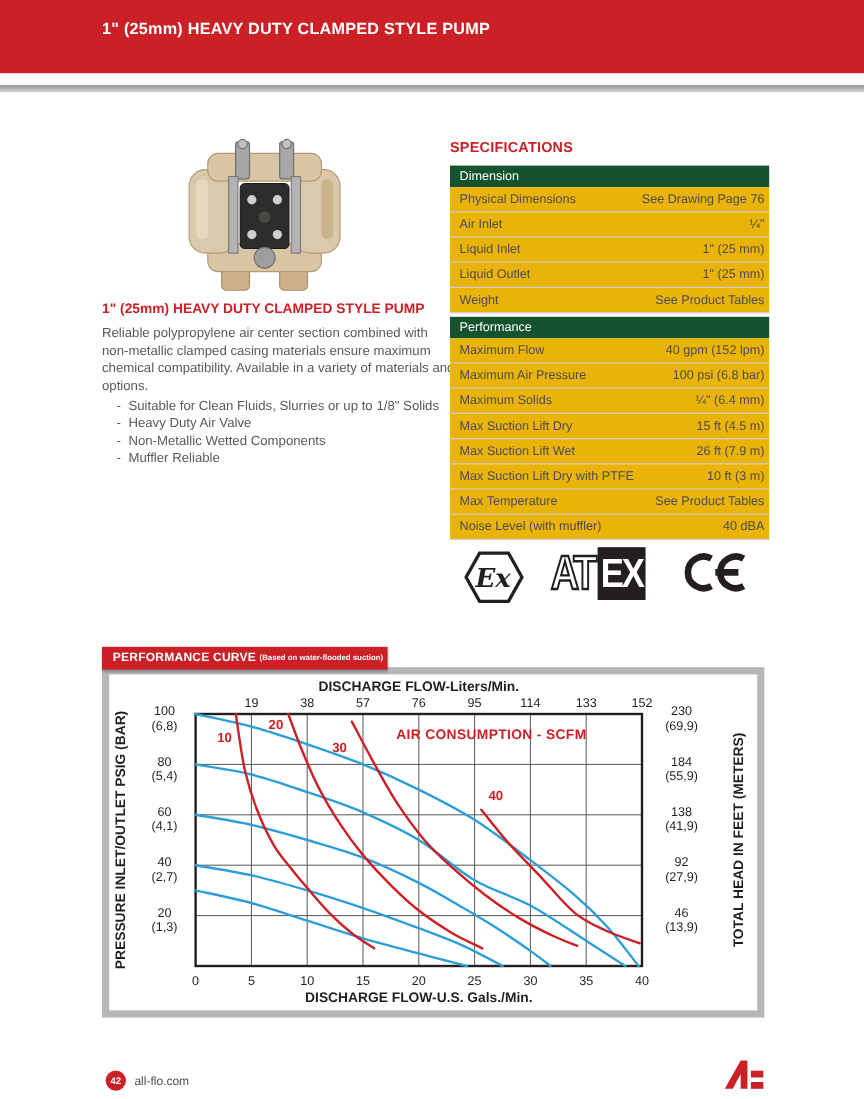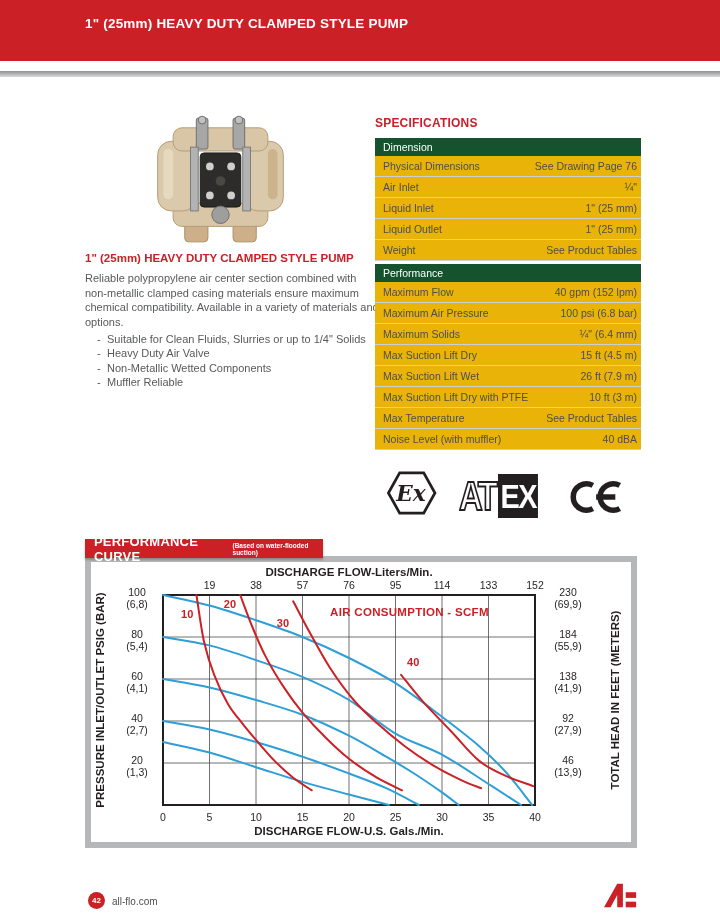--- a/index.html
+++ b/index.html
@@ -31,32 +31,32 @@
   .specs{position:absolute; left:375px; top:116px; width:266px;}
   .specs-title{font-size:12px; font-weight:700; color:var(--red); margin-bottom:8px; letter-spacing:.2px;}
   .spec-section-header{background:#14532d; color:#fff; font-size:10.5px; padding:3px 8px; margin-top:3px;}
   .spec-row{display:flex; justify-content:space-between; align-items:center;
             background:#eab308; border-bottom:1px solid #cdcfd0; padding:4px 4px 4px 8px;
             font-size:10.5px; color:#4d4e50;}
   .spec-value{text-align:left; white-space:nowrap;}
 
   
   .certs{position:absolute; left:386px; top:456px; width:236px; height:62px;
-         display:flex; align-items:flex-end; gap:22px;}
+         display:flex; align-items:flex-start; gap:22px;}
   .atex{display:flex; align-items:center; height:44px;}
   .atex-outline{font-weight:700; font-size:40px; line-height:40px; letter-spacing:-3px;
                 color:#fff; -webkit-text-stroke:2px var(--ink); transform:scaleX(.82); transform-origin:left center;}
   .atex-box{display:inline-block; background:var(--ink); color:#fff; font-weight:700; font-size:34px;
             line-height:40px; padding:2px 3px; letter-spacing:-2px; transform:scaleX(.85); transform-origin:left center; margin-left:-6px;}
 
   
   .curve-banner{position:absolute; left:85px; top:539px; width:238px; height:19px; background:var(--red);
                 color:#fff; display:flex; align-items:center; padding-left:9px; z-index:2;
                 box-shadow:0 2px 2px rgba(0,0,0,.25);}
-  .banner-main{font-size:13px; font-weight:700; letter-spacing:.2px;}
+  .banner-main{font-size:10px; font-weight:700; letter-spacing:.2px;}
   .banner-note{font-size:6.5px; font-weight:700; margin-left:3px;}
   .chart-frame{position:absolute; left:85px; top:556px; width:552px; height:292px;
                border:6px solid #b5b7b9; background:#fff;}
   .grid{stroke:#4d4d4f; stroke-width:0.8;}
   .plot-border{fill:none; stroke:var(--ink); stroke-width:2;}
   .curve{fill:none; stroke-width:2; stroke-linecap:round;}
   .tick{font:10.5px "Liberation Sans", sans-serif; fill:var(--ink); text-anchor:middle;}
   .axis-title{font:bold 11.5px "Liberation Sans", sans-serif; fill:var(--ink); text-anchor:middle;}
   .curve-label{font:bold 11px "Liberation Sans", sans-serif; fill:var(--red); text-anchor:middle;}
   .annotation{font:bold 11.5px "Liberation Sans", sans-serif; fill:var(--red); text-anchor:middle; letter-spacing:.3px;}
@@ -104,21 +104,21 @@
       <circle cx="75" cy="106" r="9" fill="#9e9e9e" stroke="#6e6e6e"></circle>
     </svg>
   </div>
 
   <section class="intro">
     <h2 class="intro-title"><span>1" (25mm) HEAVY DUTY </span><b>CLAMPED</b><span> STYLE PUMP</span></h2>
     <p class="intro-text">Reliable polypropylene air center section combined with non-metallic clamped casing materials ensure maximum chemical compatibility. Available in a variety of materials and options.</p>
     <ul class="features">
         <li class="feature-item">
           <span class="dash">-</span>
-          <span>Suitable for Clean Fluids, Slurries or up to 1/4" Solids</span>
+          <span>Suitable for Clean Fluids, Slurries or up to 1/8" Solids</span>
         </li>
         <li class="feature-item">
           <span class="dash">-</span>
           <span>Heavy Duty Air Valve</span>
         </li>
         <li class="feature-item">
           <span class="dash">-</span>
           <span>Non-Metallic Wetted Components</span>
         </li>
         <li class="feature-item">

